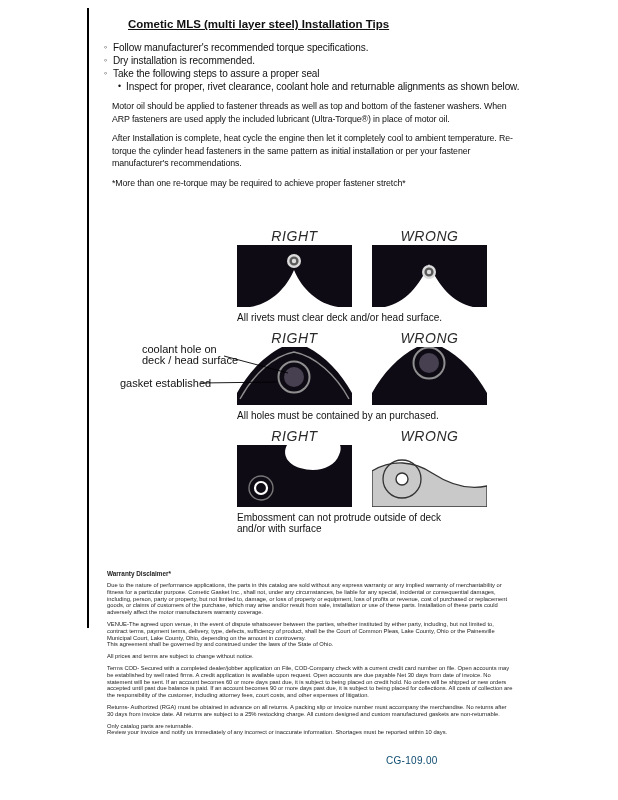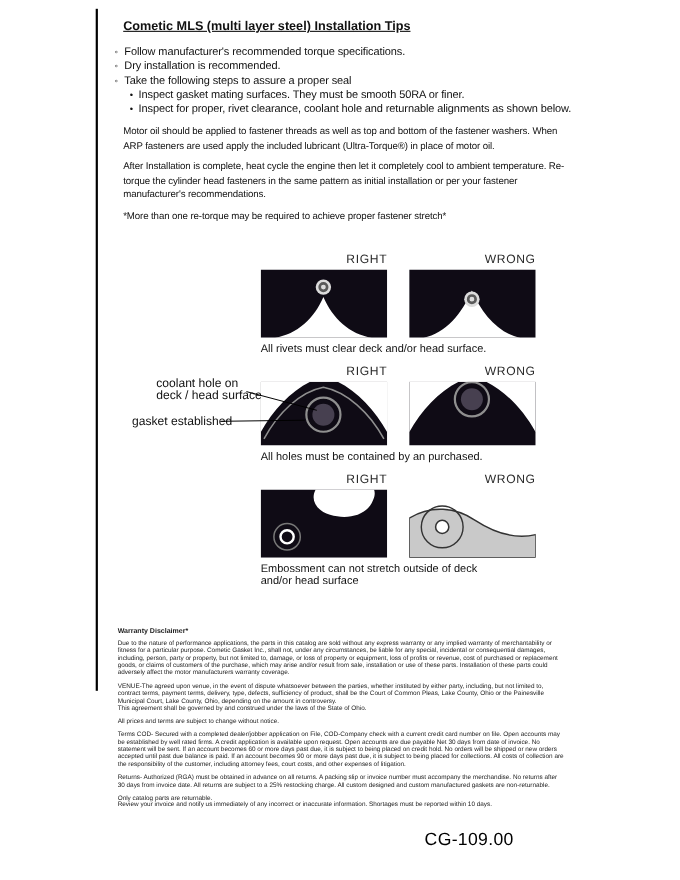--- a/index.html
+++ b/index.html
@@ -9,68 +9,67 @@
     font-family:"Liberation Sans", sans-serif;
     color:#111;
     position:relative;
   }
   .page { position:absolute; left:0; top:0; width:618px; height:800px; background:#fff; overflow:hidden; }
   .left-rule { position:absolute; left:87px; top:8px; width:2px; height:620px; background:#000; }
 
   .head { position:absolute; left:100px; top:18px; width:432px; }
   .title {
     font-size:11.5px; font-weight:bold; text-decoration:underline;
-    margin:0 0 10px 12px; line-height:13px;
+    margin:0 0 10px 28px; line-height:13px;
   }
   .bullet, .subbullet {
     position:relative; font-size:10px; line-height:13px; letter-spacing:-0.1px;
     padding-left:9px; margin-left:4px;
   }
   .bullet::before { content:"◦"; position:absolute; left:0; top:0; font-size:8.8px; }
   .subbullet { margin-left:18px; padding-left:8px; }
   .subbullet::before { content:"•"; position:absolute; left:0; top:0; font-size:8.8px; }
   .diesel-heading { font-size:10.5px; font-weight:bold; margin:12px 0 0 12px; line-height:11px; }
   .para {
     font-size:8.8px; line-height:12.5px; letter-spacing:-0.1px;
     margin:7px 0 0 12px; width:412px;
   }
 
   .figures { position:absolute; left:100px; top:230px; width:432px; }
   .fig { position:relative; margin-bottom:9px; }
   .fig-labels { display:flex; gap:20px; margin-left:137px; }
-  .fig-label { width:115px; text-align:right; font-size:11px; color:#2a2a2a; letter-spacing:0.6px; line-height:13px; }
+  .fig-label { width:115px; text-align:center; font-size:14px; color:#2a2a2a; letter-spacing:0.6px; line-height:13px;font-style:italic; }
   .fig-images { display:flex; gap:20px; margin-left:137px; margin-top:2px; }
   .fig-img { width:115px; display:block; }
   .fig-caption { font-size:10px; margin:5px 0 0 137px; width:265px; line-height:11px; color:#111; }
   .fig-caption.narrow { width:225px; }
   .anno { position:absolute; font-size:11px; line-height:11px; color:#111; }
   .anno-1 { left:42px; top:12px; }
   .anno-2 { left:20px; top:46px; }
   .anno-lines { position:absolute; left:0; top:0; }
 
   .legal { position:absolute; left:107px; top:570px; width:406px; color:#1c1c1c; }
   .legal-heading { font-size:6.4px; font-weight:bold; margin-bottom:5px; }
   .legal p { font-size:5.8px; line-height:6.8px; margin-bottom:5px; letter-spacing:0; }
   .legal p.m0 { margin-bottom:0; }
 
-  .footer { position:absolute; left:386px; top:755px; font-size:16px; color:#000000; letter-spacing:0.3px; }
+  .footer { position:absolute; left:386px; top:755px; font-size:10px; color:#0c4a6e; letter-spacing:0.3px; }
 </style>
 </head>
 <body>
 
 <div class="page">
   <div class="left-rule"></div>
 
   <div class="head">
     <div class="title">Cometic MLS (multi layer steel) Installation Tips</div>
 
     <div class="bullet">Follow manufacturer's recommended torque specifications.</div>
     <div class="bullet">Dry installation is recommended.</div>
     <div class="bullet">Take the following steps to assure a proper seal</div>
-    <div class="subbullet">Inspect gasket mating surfaces.  They must be smooth 50RA or finer.</div>
     <div class="subbullet">Inspect for proper, rivet clearance, coolant hole and returnable alignments as shown below.</div>
 
     <div class="para">Motor oil should be applied to fastener threads as well as top and bottom of the fastener washers. When ARP fasteners are used apply the included lubricant (Ultra-Torque®) in place of motor oil.</div>
     <div class="para">After Installation is complete, heat cycle the engine then let it completely cool to ambient temperature. Re-torque the cylinder head fasteners in the same pattern as initial installation or per your fastener manufacturer's recommendations.</div>
     <div class="para">*More than one re-torque may be required to achieve proper fastener stretch*</div>
   </div>
 
   <div class="figures">
 
     <div class="fig">
@@ -141,21 +140,21 @@
           <circle cx="24" cy="43" r="6" fill="none" stroke="#ffffff" stroke-width="2.2"></circle>
           <circle cx="24" cy="43" r="12" fill="none" stroke="#777777" stroke-width="1.4"></circle>
         </svg>
         <svg class="fig-img" width="115" height="62" viewBox="0 0 115 62">
           <rect width="115" height="62" fill="#ffffff"></rect>
           <path d="M0,26 C20,14 42,16 60,28 C80,41 98,45 115,41 L115,62 L0,62 Z" fill="#c9c9c9" stroke="#333333" stroke-width="1.3"></path>
           <circle cx="30" cy="34" r="19" fill="none" stroke="#333333" stroke-width="1.3"></circle>
           <circle cx="30" cy="34" r="6" fill="#ffffff" stroke="#333333" stroke-width="1.4"></circle>
         </svg>
       </div>
-      <div class="fig-caption narrow">Embossment can not stretch outside of deck and/or head surface</div>
+      <div class="fig-caption narrow">Embossment can not protrude outside of deck and/or with surface</div>
     </div>
   </div>
 
   <div class="legal">
     <div class="legal-heading">Warranty Disclaimer*</div>
     <p>Due to the nature of performance applications, the parts in this catalog are sold without any express warranty or any implied warranty of merchantability or fitness for a particular purpose.  Cometic Gasket Inc., shall not, under any circumstances, be liable for any special, incidental or consequential damages, including, person, party or property, but not limited to, damage, or loss of property or equipment, loss of profits or revenue, cost of purchased or replacement goods, or claims of customers of the purchase, which may arise and/or result from sale, installation or use of these parts.  Installation of these parts could adversely affect the motor manufacturers warranty coverage.</p>
     <p class="m0">VENUE-The agreed upon venue, in the event of dispute whatsoever between the parties, whether instituted by either party, including, but not limited to, contract terms, payment terms, delivery, type, defects, sufficiency of product, shall be the Court of Common Pleas, Lake County, Ohio or the Painesville Municipal Court, Lake County, Ohio, depending on the amount in controversy.</p>
     <p>This agreement shall be governed by and construed under the laws of the State of Ohio.</p>
     <p>All prices and terms are subject to change without notice.</p>
     <p>Terms COD- Secured with a completed dealer/jobber application on File, COD-Company check with a current credit card number on file.  Open accounts may be established by well rated firms.  A credit application is available upon request.  Open accounts are due payable Net 30 days from date of invoice.  No statement will be sent.  If an account becomes 60 or more days past due, it is subject to being placed on credit hold.  No orders will be shipped or new orders accepted until past due balance is paid.  If an account becomes 90 or more days past due, it is subject to being placed for collections.  All costs of collection are the responsibility of the customer, including attorney fees, court costs, and other expenses of litigation.</p>

